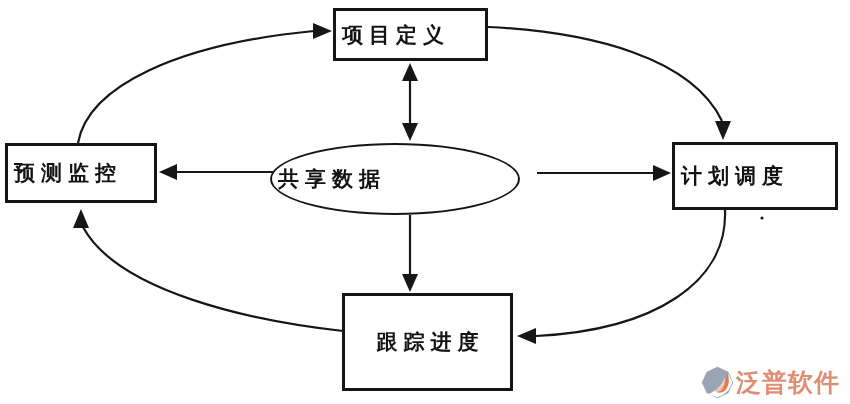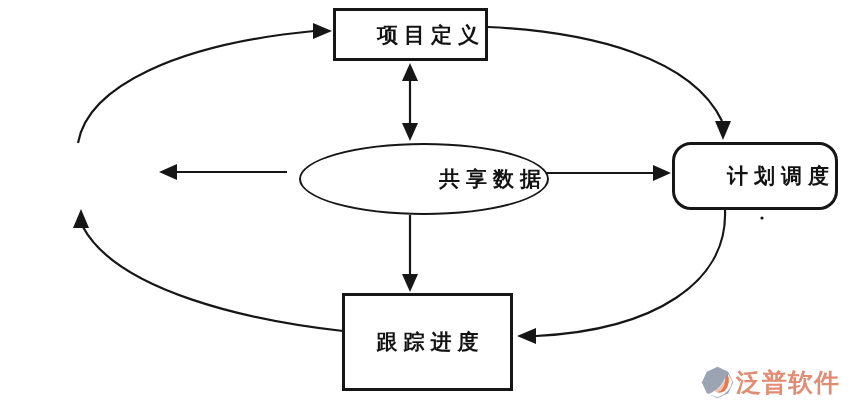--- a/index.html
+++ b/index.html
@@ -17,36 +17,36 @@
     width: 850px; height: 404px;
     pointer-events: none;
   }
   .node {
     position: absolute;
     box-sizing: border-box;
     border: 3px solid #161616;
     background: #ffffff;
     display: flex;
     align-items: center;
-    justify-content: flex-end;
+    justify-content: flex-start;
     color: #131313;
     font-weight: bold;
     font-size: 21px;
     letter-spacing: 6px;
     padding-left: 6px; 
     text-align: center;
   }
   .node-top    { left: 333px; top: 8px;   width: 155px; height: 53px; }
   .node-left   { left: 5px;   top: 143px; width: 152px; height: 60px; }
-  .node-right  { left: 672px; top: 142px; width: 166px; height: 68px; border-radius: 19px; }
+  .node-right  { left: 672px; top: 142px; width: 166px; height: 68px; }
   .node-bottom { left: 342px; top: 293px; width: 171px; height: 98px;
                  flex-direction: column; gap: 26px; justify-content: center; }
   .node-bottom .line { display: block; line-height: 1; }
   .node-ellipse {
-    left: 299px; top: 143px; width: 250px; height: 72px;
+    left: 270px; top: 143px; width: 250px; height: 72px;
     border-width: 2px;
     border-radius: 50%;
   }
   .watermark {
     position: absolute;
     right: 10px;
     bottom: 5px;
     display: flex;
     flex-direction: column;
     align-items: flex-end;
@@ -98,20 +98,23 @@
       <polygon points="159,172 177,164 177,180"></polygon>
       <polygon points="671,173 653,165 653,181"></polygon>
       <circle cx="762" cy="218" r="1.6"></circle>
     </g>
   </svg>
 
   <div class="node node-top">
     <span>项目定义</span>
   </div>
 
+  <div class="node node-left">
+    <span>预测监控</span>
+  </div>
 
   <div class="node node-right">
     <span>计划调度</span>
   </div>
 
   <div class="node node-bottom">
     <span class="line">跟踪进度</span>
   </div>
 
   <div class="node node-ellipse">

